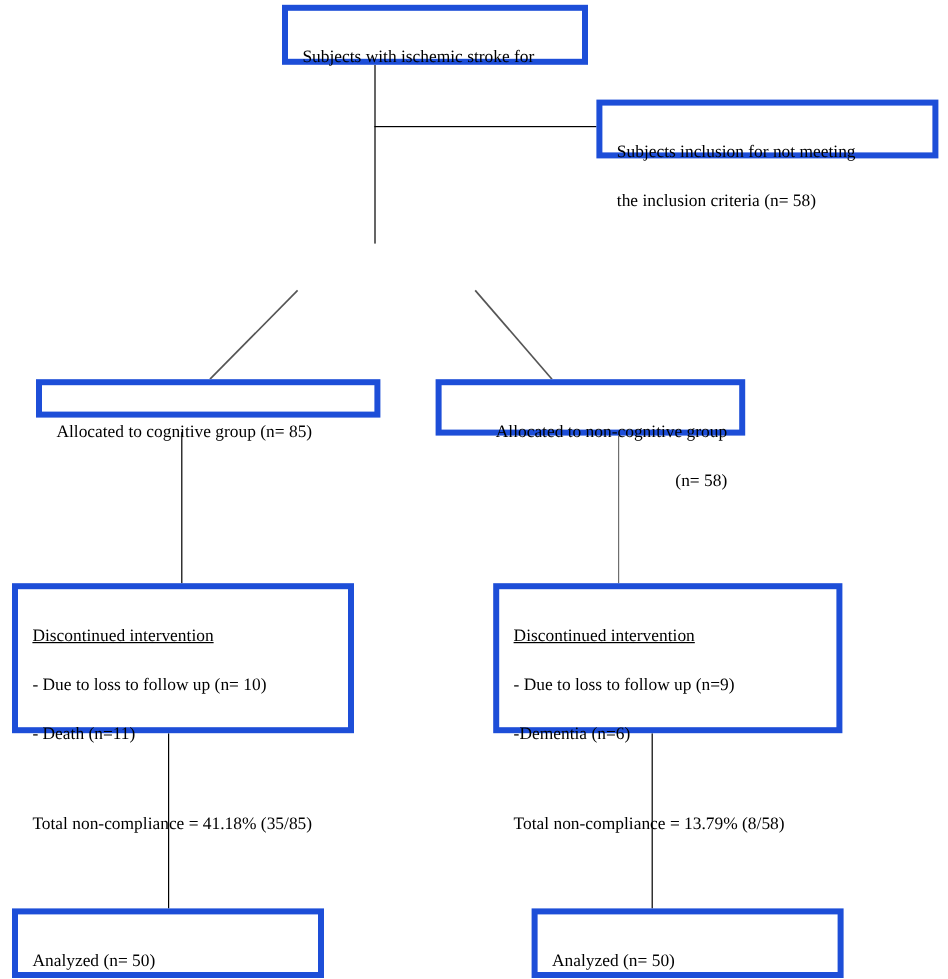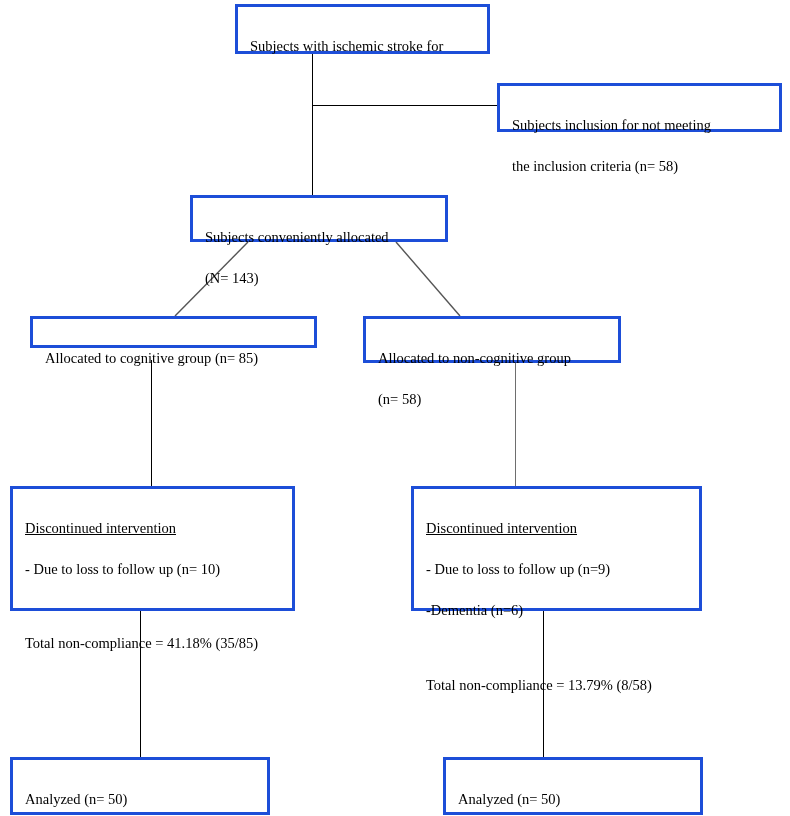--- a/index.html
+++ b/index.html
@@ -13,41 +13,41 @@
     width: 790px;
     height: 816px;
     background: #ffffff;
     font-family: "Liberation Serif", "DejaVu Serif", serif;
     color: #000000;
     overflow: hidden;
   }
   .node {
     position: absolute;
     box-sizing: border-box;
-    border: 3px solid #1d4ed8;
+    border: 5px solid #1d4ed8;
     background: #ffffff;
     font-size: 14.5px;
     line-height: 1.42;
     padding: 8px 10px 6px 12px;
     white-space: pre-line;
     z-index: 2;
   }
   .node .line { display: block; }
   .node .heading {
     display: inline-block;
     text-decoration: underline;
   }
   .node .spacer { display: block; height: 13px; }
 
   
   #node-eligibility { left: 235px; top: 4px;   width: 255px; height: 50px; }
   #node-excluded    { left: 497px; top: 83px;  width: 285px; height: 49px; }
   #node-allocated   { left: 190px; top: 195px; width: 258px; height: 47px; }
   #node-cognitive   { left: 30px;  top: 316px; width: 287px; height: 32px; }
-  #node-noncognitive{ left: 363px; top: 316px; width: 258px; height: 47px; }
+  #node-noncognitive{ left: 363px; top: 316px; width: 258px; height: 47px; text-align: right; }
   #node-disc-left   { left: 10px;  top: 486px; width: 285px; height: 125px; }
   #node-disc-right  { left: 411px; top: 486px; width: 291px; height: 125px; }
   #node-analyzed-l  { left: 10px;  top: 757px; width: 260px; height: 58px; }
   #node-analyzed-r  { left: 443px; top: 757px; width: 260px; height: 58px; }
 
   
   .connector {
     position: absolute;
     background: #000000;
     z-index: 1;
@@ -92,37 +92,34 @@
 
   <div class="node" id="node-eligibility">
     <span class="line">Subjects with ischemic stroke for</span>
   </div>
 
   <div class="node" id="node-excluded">
     <span class="line">Subjects inclusion for not meeting</span>
     <span class="line">the inclusion criteria (n= 58)</span>
   </div>
 
-  <div class="node" id="node-allocated">
-    <span class="line">Subjects conveniently allocated</span>
-    <span class="line">(N= 143)</span>
-  </div>
 
   <div class="node" id="node-cognitive">
     <span class="line">Allocated to cognitive group (n= 85)</span>
   </div>
 
   <div class="node" id="node-noncognitive">
     <span class="line">Allocated to non-cognitive group</span>
     <span class="line">(n= 58)</span>
   </div>
 
   <div class="node" id="node-disc-left">
     <span class="line"><span class="heading">Discontinued intervention</span></span>
     <span class="line">- Due to loss to follow up (n= 10)</span>
+    <span class="line">- Death (n=11)</span>
     <span class="spacer"></span>
     <span class="line">Total non-compliance = 41.18% (35/85)</span>
   </div>
 
   <div class="node" id="node-disc-right">
     <span class="line"><span class="heading">Discontinued intervention</span></span>
     <span class="line">- Due to loss to follow up (n=9)</span>
     <span class="line">-Dementia (n=6)</span>
     <span class="spacer"></span>
     <span class="line">Total non-compliance = 13.79% (8/58)</span>

